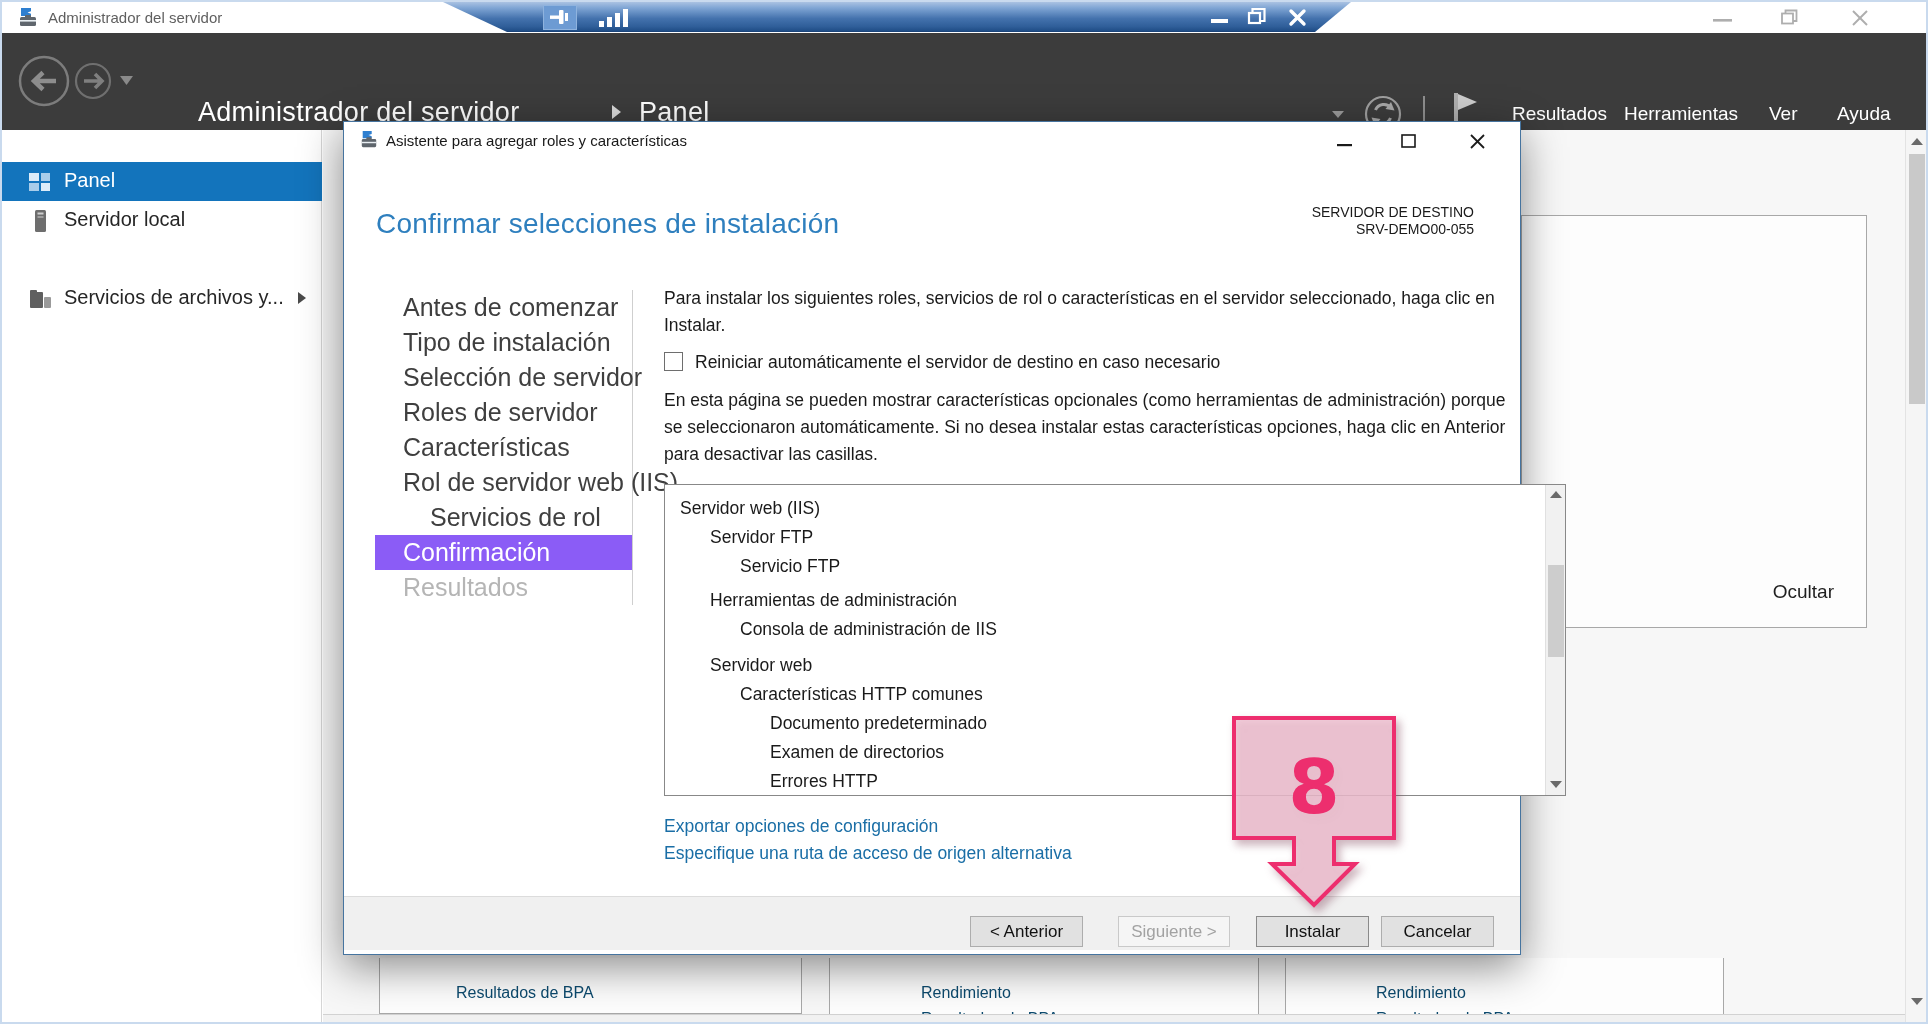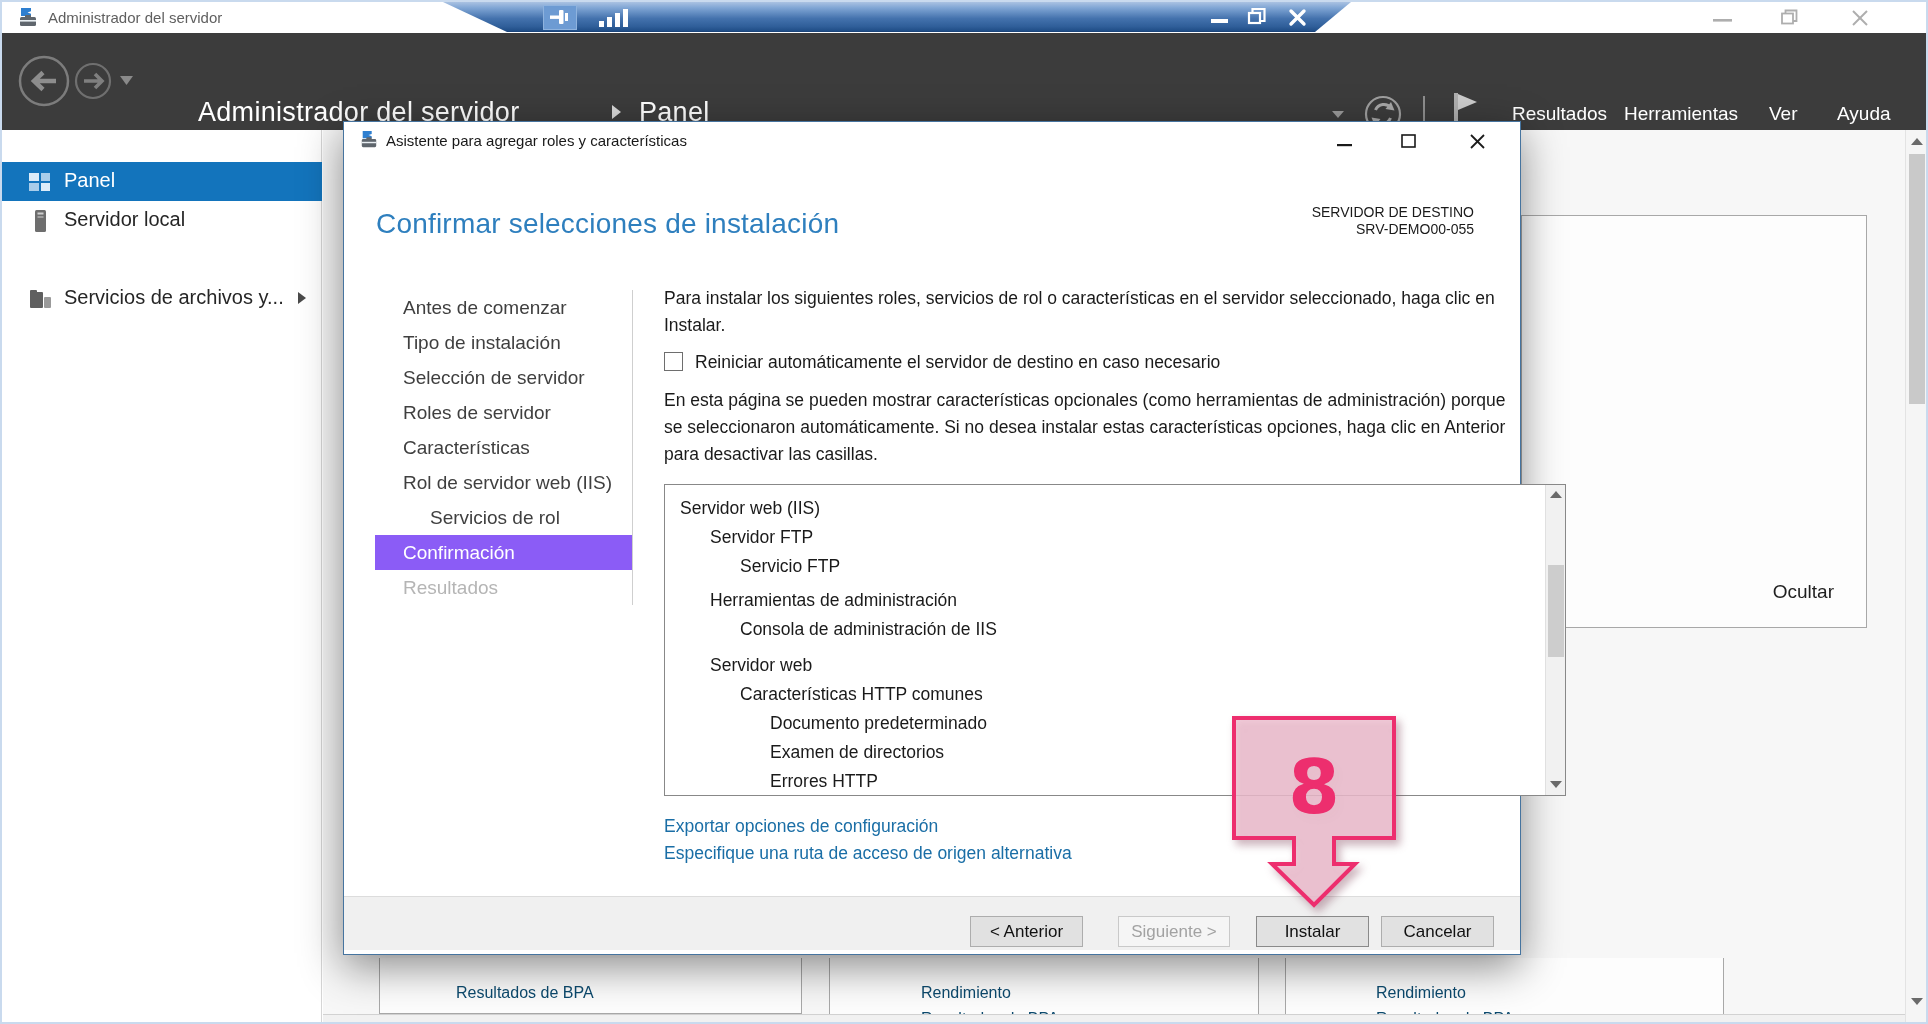--- a/index.html
+++ b/index.html
@@ -43,21 +43,21 @@
 .sb-tri-d{width:0;height:0;border-left:6px solid transparent;border-right:6px solid transparent;border-top:7px solid #6a6a6a}
 #right-thumb{position:absolute;left:3px;top:24px;width:16px;height:250px;background:#c9c9c9}
 
 
 #dialog{position:absolute;left:341px;top:119px;width:1178px;height:834px;background:#fff;
   border:1px solid #46749f;box-shadow:0 12px 40px rgba(0,0,0,.45);z-index:10}
 #dlg-title{position:absolute;left:42px;top:10px;font-size:15px;color:#191919}
 #dlg-pagetitle{position:absolute;left:32px;top:86px;font-size:28px;color:#2e7fbe;font-weight:400;letter-spacing:.2px}
 #dlg-dest{position:absolute;right:46px;top:82px;width:320px;text-align:right;font-size:14px;line-height:17px;color:#1a1a1a}
 #steps{position:absolute;left:31px;top:168px;width:258px;border-right:1px solid #cfcfcf}
-.step{height:35px;line-height:35px;padding-left:28px;font-size:19px;color:#3f3f3f;white-space:nowrap}
+.step{height:35px;line-height:35px;padding-left:28px;font-size:25px;color:#3f3f3f;white-space:nowrap}
 .step.sub{padding-left:55px}
 .step.sel{background:#8b5cf6;color:#fff}
 .step.dis{color:#b5b5b5}
 .dlg-body-txt{position:absolute;left:320px;font-size:17.5px;line-height:27px;color:#1a1a1a}
 #chk{position:absolute;left:320px;top:230px;width:19px;height:19px;background:#fff;border:1px solid #6e6e6e}
 #listbox{position:absolute;left:320px;top:362px;width:902px;height:312px;background:#fff;border:1px solid #888;overflow:hidden}
 #tree{position:absolute;left:0;top:9px;width:800px}
 .trow{height:29px;line-height:29px;font-size:17.5px;color:#1a1a1a;white-space:nowrap}
 .lv0{padding-left:15px}.lv1{padding-left:45px}.lv2{padding-left:75px}.lv3{padding-left:105px}
 .gap5{margin-top:5px}.gap7{margin-top:7px}

